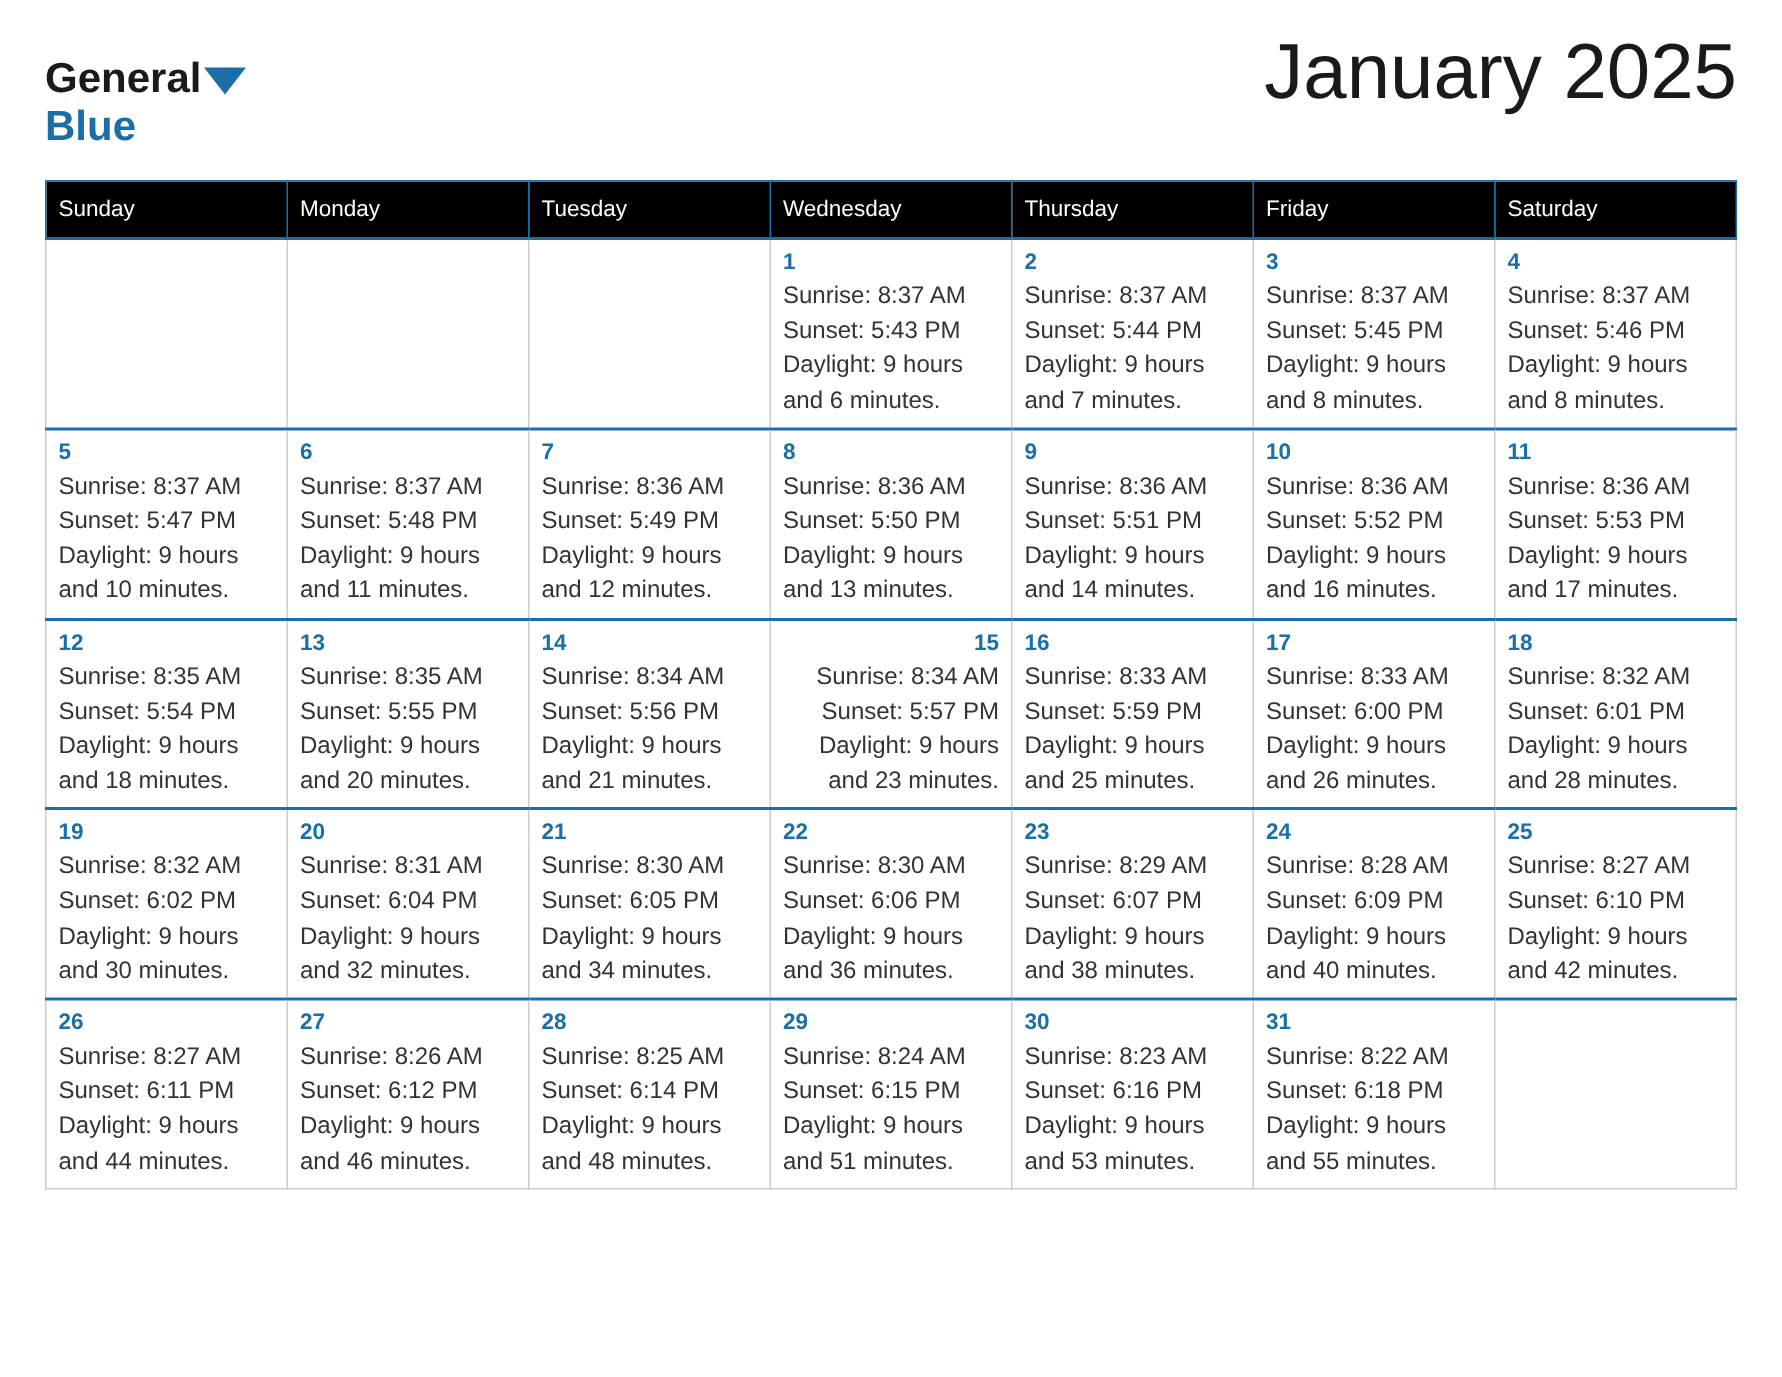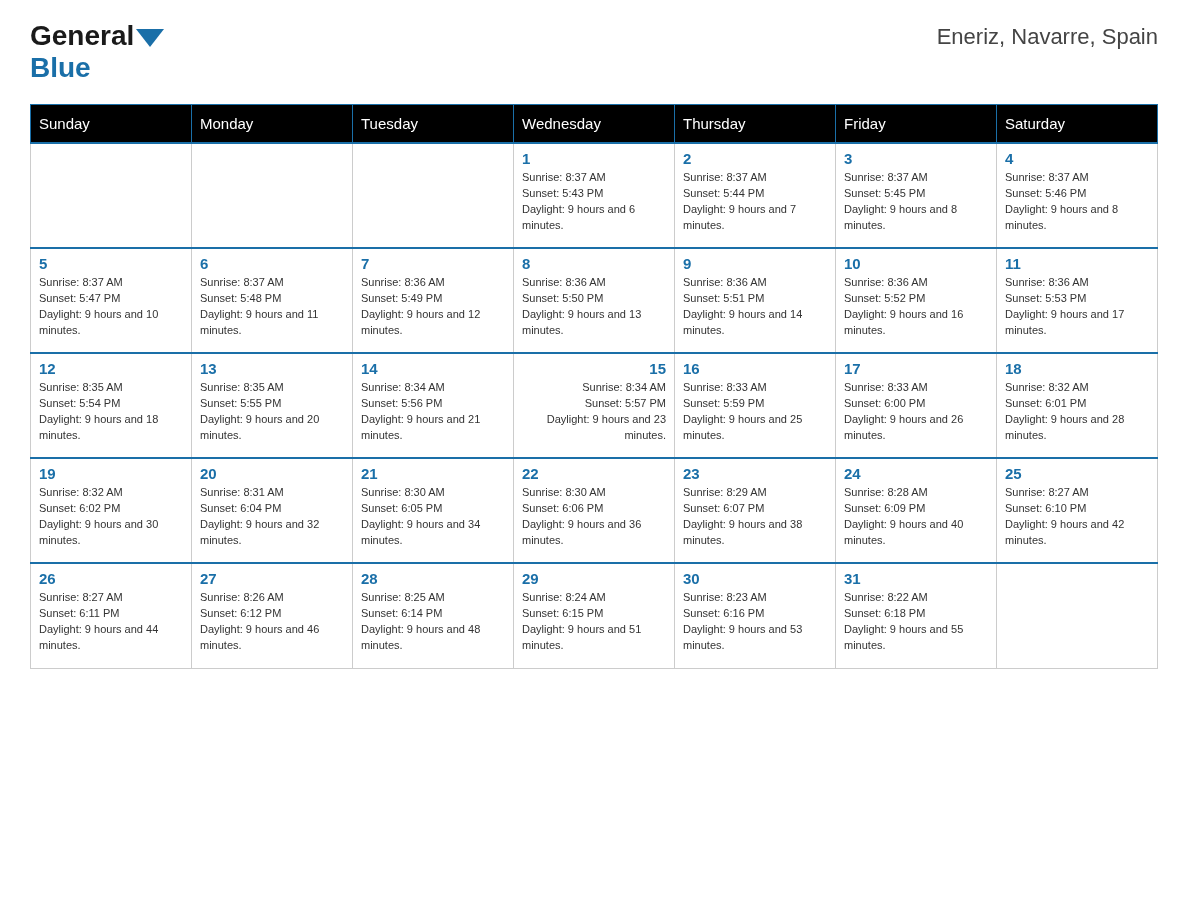--- a/index.html
+++ b/index.html
@@ -11,20 +11,21 @@
       padding: 20px 30px;
     }
     .header {
       display: flex;
       justify-content: space-between;
       align-items: flex-start;
       margin-bottom: 20px;
     }
     .logo {
       display: flex;
+      margin-top: 16px;
     }
     .logo-text-general {
       font-size: 28px;
       font-weight: bold;
       color: #1a1a1a;
     }
     .logo-text-blue {
       font-size: 28px;
       font-weight: bold;
       color: #1a6fa8;
@@ -84,21 +85,21 @@
     }
     .day-number {
       font-size: 15px;
       font-weight: bold;
       color: #1a6fa8;
       display: block;
       margin-bottom: 3px;
     }
     .day-info {
       color: #333;
-      font-size: 11px;
+      font-size: 16px;
       line-height: 1.45;
     }
     .empty-cell {
       background: #fff;
     }
     tbody tr:nth-child(odd) td {
       background: #fff;
     }
   </style>
 </head>
@@ -110,21 +111,21 @@
       <div class="logo-line1">
         <span class="logo-text-general">General</span>
         <div class="logo-triangle"></div>
       </div>
       <div>
         <span class="logo-text-blue">Blue</span>
       </div>
     </div>
   </div>
   <div class="title-block">
-    <div class="location">Eneriz, Navarre, Spain</div>
+    <div class="month-title">January 2025</div>
   </div>
 </div>
 
 <table>
   <thead>
     <tr>
     <th>Sunday</th>
         <th>Monday</th>
         <th>Tuesday</th>
         <th>Wednesday</th>

